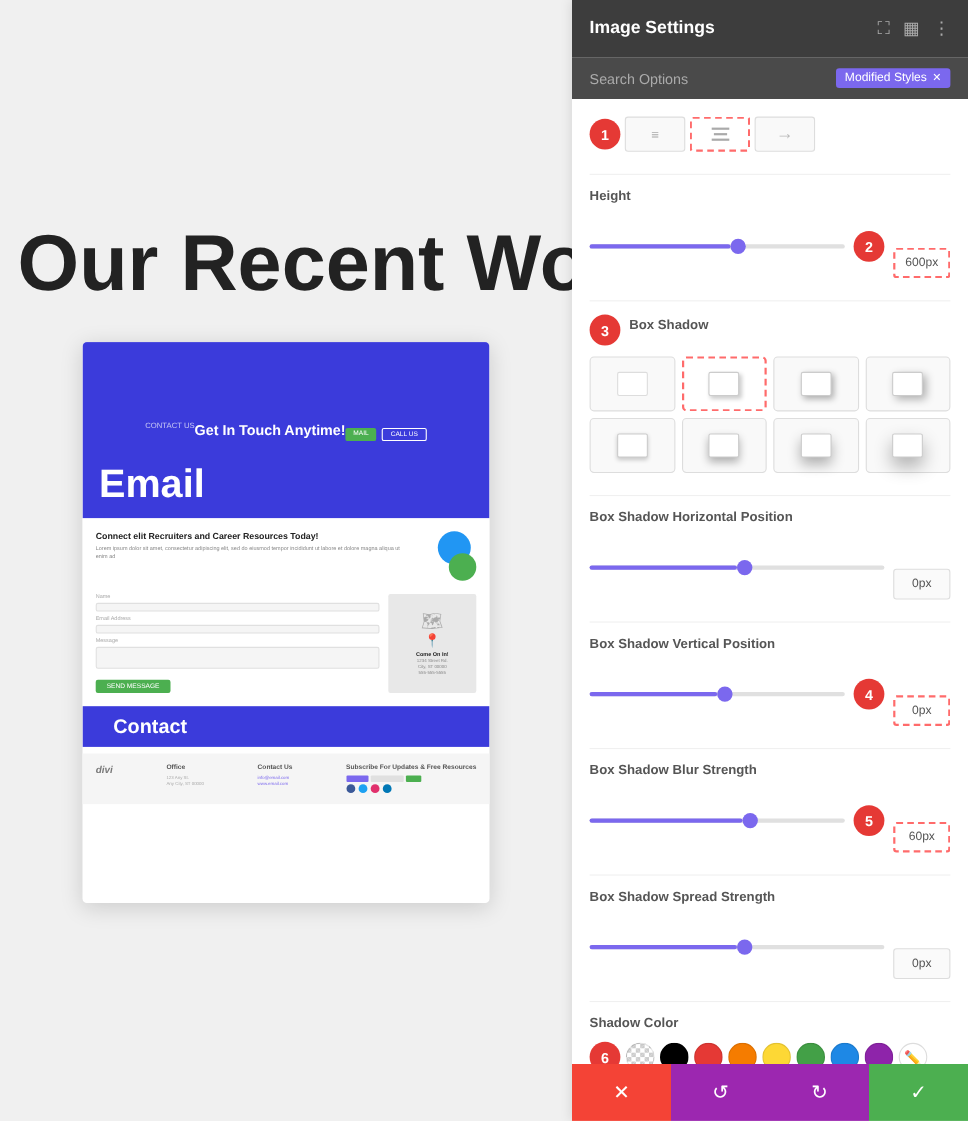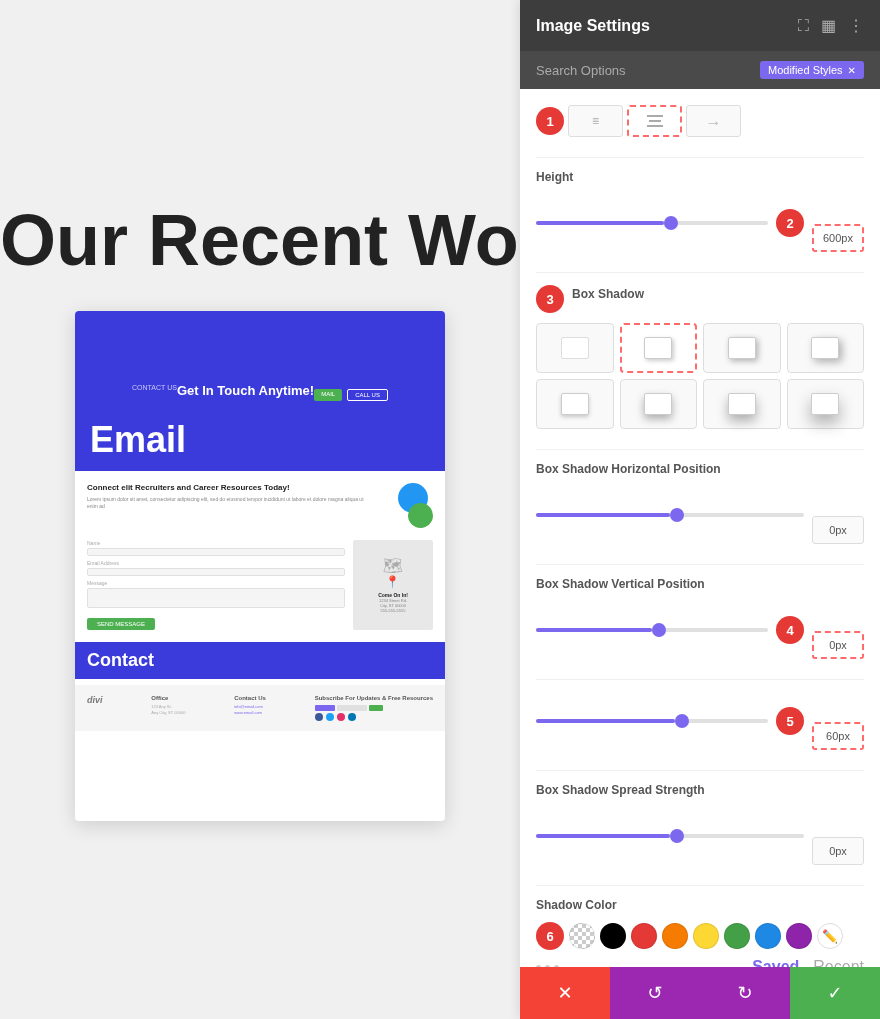--- a/index.html
+++ b/index.html
@@ -26,21 +26,21 @@
       overflow: hidden;
     }
 
     .heading-text {
       font-size: 72px;
       font-weight: 800;
       color: #222;
       white-space: nowrap;
       margin-bottom: 30px;
       align-self: flex-start;
-      padding-left: 0;
+      padding-left: 16px;
     }
 
     .website-mockup {
       width: 370px;
       height: 510px;
       background: #fff;
       border-radius: 4px;
       box-shadow: 0 4px 20px rgba(0,0,0,0.15);
       overflow: hidden;
       position: relative;
@@ -203,21 +203,21 @@
       color: #888;
     }
     .mockup-footer-col-title {
       font-weight: 700;
       color: #555;
       margin-bottom: 3px;
       font-size: 6px;
     }
     .mockup-contact-banner {
       background: #3b3bdb;
-      padding: 8px 12px;
+      padding: 8px 28px;
       color: white;
       font-size: 18px;
       font-weight: 900;
     }
 
     
     .settings-panel {
       position: absolute;
       right: 0; top: 0;
       width: 360px;
@@ -716,20 +716,21 @@
           <div class="slider-thumb" style="left:50%;"></div>
         </div>
         <div class="num-badge">4</div>
         <div class="slider-value-box highlighted">0px</div>
       </div>
     </div>
 
     <div class="sep-line"></div>
 
     <div class="setting-section">
+      <div class="setting-label">Box Shadow Blur Strength</div>
       <div class="slider-row">
         <div class="slider-track">
           <div class="slider-fill" style="width:60%;"></div>
           <div class="slider-thumb" style="left:60%;"></div>
         </div>
         <div class="num-badge">5</div>
         <div class="slider-value-box highlighted">60px</div>
       </div>
     </div>
 

